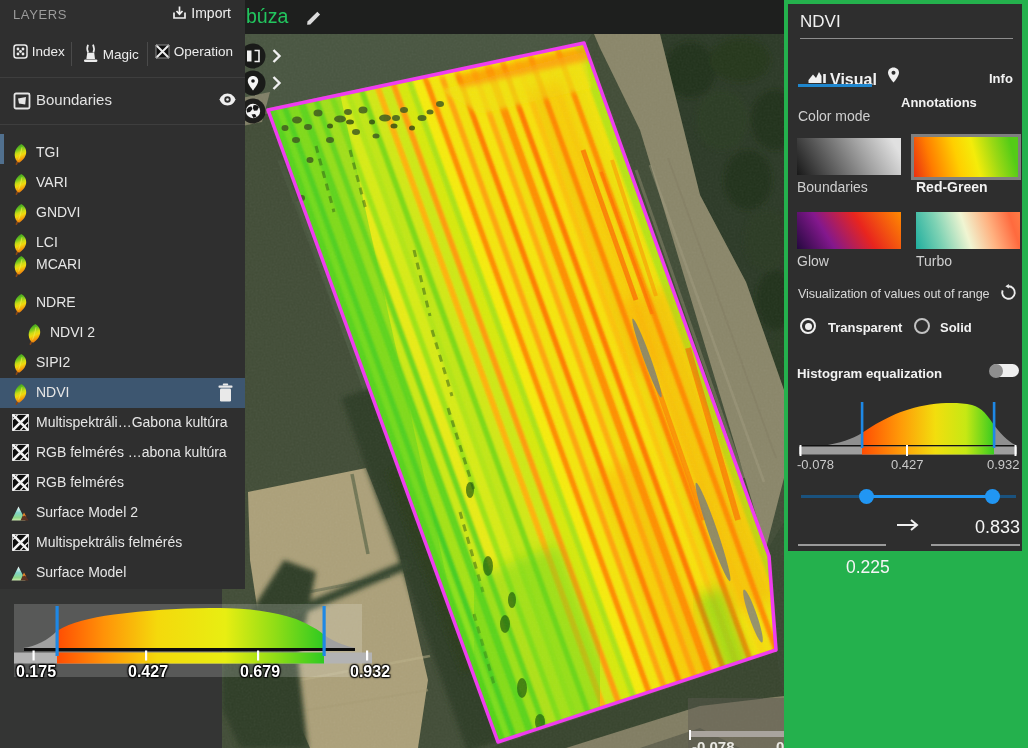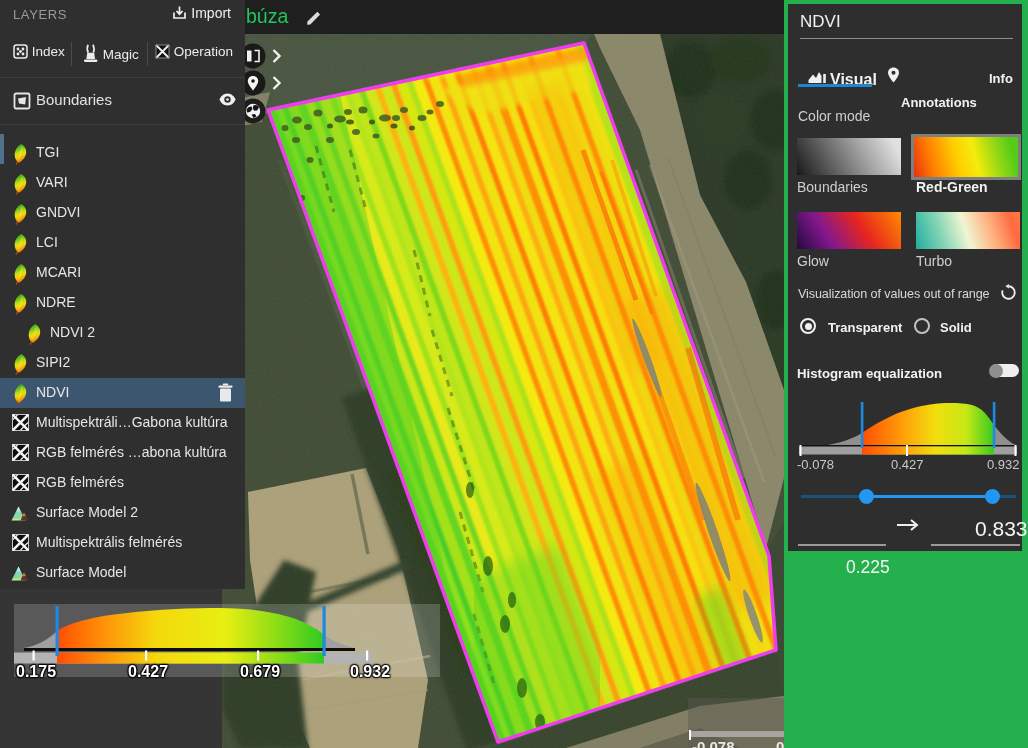--- a/index.html
+++ b/index.html
@@ -18,21 +18,21 @@
 .vsep { position:absolute; top:42px; width:1px; height:24px; background:#4a4a4a; }
 .hline { position:absolute; left:0; width:245px; height:1px; background:#3e3e3e; }
 .srow { position:absolute; left:0; width:245px; height:30px; }
 .srow .ic { position:absolute; left:12px; top:5px; }
 .srow .tx { position:absolute; left:36px; top:6px; font-size:14px; color:#e6e6e6; white-space:nowrap; }
 #ndvirow { background:#3d5670; }
 .tabitem { position:absolute; top:4px; font-size:13.5px; color:#ececec; }
 
 #blblock { left:0; top:589px; width:222px; height:159px; background:#343534; }
 
-#blwidget { left:14px; top:604px; width:426px; height:73px; background:rgba(255,255,255,0.18); }
+#blwidget { left:14px; top:604px; width:348px; height:73px; background:rgba(255,255,255,0.18); }
 .histlabel { position:absolute; top:59px; font-size:16px; font-weight:bold; color:#fff;
   text-shadow:-1px -1px 1px rgba(0,0,0,.8),1px -1px 1px rgba(0,0,0,.8),-1px 1px 1px rgba(0,0,0,.8),1px 1px 1px rgba(0,0,0,.8),0 0 3px rgba(0,0,0,.9); }
 
 #brwidget { left:688px; top:698px; width:96px; height:50px; background:rgba(90,88,80,0.45); }
 
 #greenpanel { left:784px; top:0; width:244px; height:748px; background:#24b14d; }
 #card { position:absolute; left:4px; top:4px; width:234px; height:547px; background:#2e2e2e; color:#ddd; }
 #card .b { font-weight:bold; color:#f2f2f2; }
 .swatch { position:absolute; width:104px; height:37px; }
 .swlabel { position:absolute; top:175px; font-size:14px; color:#cfcfcf; }
@@ -356,21 +356,21 @@
           <use href="#leaf"></use>
         </svg>
         <span class="tx">LCI</span>
       </div>
     <div class="srow" style="top:198px;">
         <svg class="ic" width="18" height="22" viewBox="0 0 18 22">
           <use href="#leaf"></use>
         </svg>
         <span class="tx">GNDVI</span>
       </div>
-    <div class="srow" style="top:258px;padding-left:31px;">
+    <div class="srow" style="top:250px;padding-left:31px;">
         <svg class="ic" width="18" height="22" viewBox="0 0 18 22">
           <use href="#leaf"></use>
         </svg>
         <span class="tx">MCARI</span>
       </div>
     <div class="srow" style="top:288px;">
         <svg class="ic" width="18" height="22" viewBox="0 0 18 22">
           <use href="#leaf"></use>
         </svg>
         <span class="tx">NDRE</span>
@@ -556,18 +556,18 @@
 
     <div class="abs" style="left:13px;top:490.5px;width:215px;height:3px;background:#1a527e;"></div>
     <div class="abs" style="left:78px;top:490.5px;width:126px;height:3px;background:#2196f3;"></div>
     <div class="abs" style="left:70.5px;top:484.5px;width:15px;height:15px;border-radius:50%;background:#2196f3;"></div>
     <div class="abs" style="left:196.5px;top:484.5px;width:15px;height:15px;border-radius:50%;background:#2196f3;"></div>
 
     <div class="abs" style="left:58px;top:513px;font-size:17.5px;color:#f5f5f5;margin-top:40px;">0.225</div>
     <svg class="abs" style="left:108px;top:514px;" width="24" height="14" viewBox="0 0 24 14">
           <path d="M1 7 H20 M15 2 L21 7 L15 12" stroke="#efefef" stroke-width="2" fill="none"></path>
         </svg>
-    <div class="abs" style="left:187px;top:513px;font-size:21px;color:#f5f5f5;">0.833</div>
+    <div class="abs" style="left:187px;top:513px;font-size:18px;color:#f5f5f5;">0.833</div>
     <div class="abs" style="left:10px;top:540px;width:88px;height:1.5px;background:#9a9a9a;"></div>
     <div class="abs" style="left:143px;top:540px;width:89px;height:1.5px;background:#9a9a9a;"></div>
   </div>
     </div>
 </div>
 
 </body></html>

